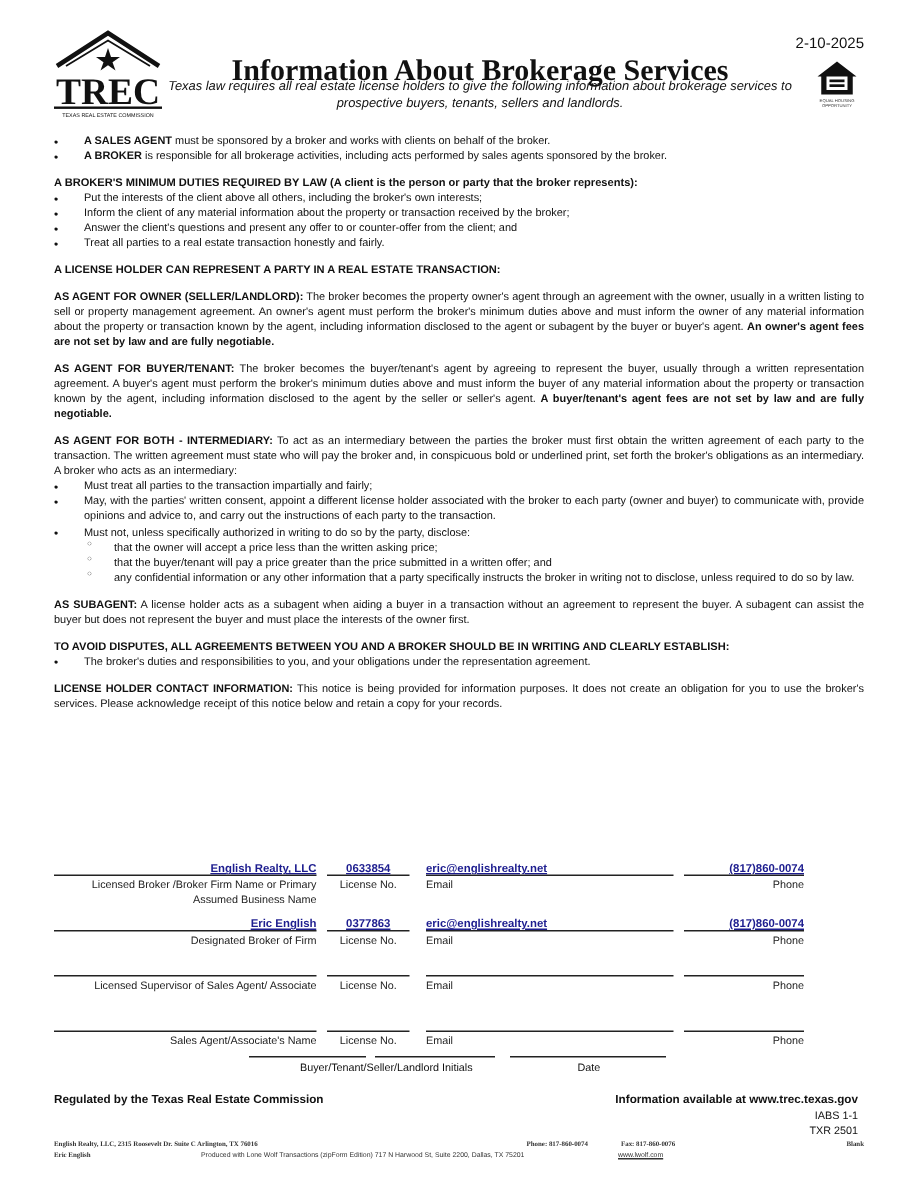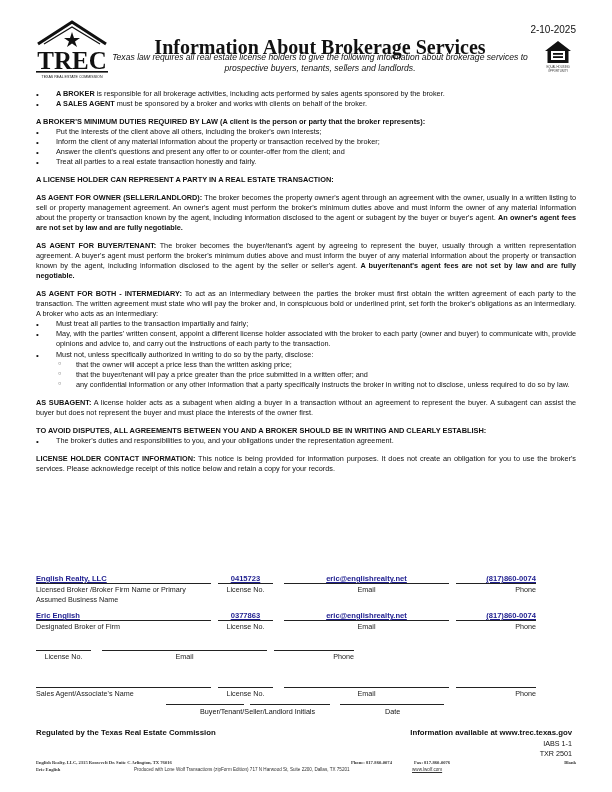--- a/index.html
+++ b/index.html
@@ -21,24 +21,24 @@
   ul.bul li { position: relative; padding-left: 20px; font-size: 7.3px; line-height: 1.38; text-align: justify; }
   ul.bul li::before { content: "\2022"; position: absolute; left: 0; top: 0; font-size: 8px; }
   ul.sub { list-style: none; margin-left: 20px; }
   ul.sub li { position: relative; padding-left: 20px; font-size: 7.3px; line-height: 1.38; text-align: justify; }
   ul.sub li::before { content: "\25CB"; position: absolute; left: 2px; top: 0; font-size: 5.5px; color: #555; }
   .gap { height: 8px; }
 
   .contacts { position: absolute; left: 36px; right: 36px; top: 574px; }
   .crow { display: flex; position: relative; height: 37px; }
   .crow.short { height: 30px; }
-  .cell { position: relative; }
+  .cell { position: relative; text-align: right; }
   .c1 { width: 175px; margin-right: 7px; }
   .c2 { width: 55px; margin-right: 11px; text-align: center; }
-  .c3 { width: 165px; margin-right: 7px; text-align: center; }
+  .c3 { width: 165px; margin-right: 7px; text-align: left; }
   .c4 { width: 80px; text-align: right; }
   .val { display: block; height: 10px; border-bottom: 0.8px solid #222; color: #1d1d8f; font-weight: bold; font-size: 7.6px; text-decoration: underline; line-height: 10px; white-space: nowrap; overflow: hidden; }
   .val.empty { text-decoration: none; }
   .lbl { display: block; font-size: 7.2px; line-height: 1.35; margin-top: 1px; color: #222; }
 
   .initials { position: absolute; top: 700px; left: 0; width: 612px; height: 20px; }
   .init-line { position: absolute; top: 4px; height: 0; border-top: 0.8px solid #222; }
   .init-lbl { position: absolute; top: 7px; font-size: 7.2px; }
 
   .reg { position: absolute; left: 36px; top: 728px; font-weight: bold; font-size: 7.8px; }
@@ -77,22 +77,22 @@
     <text x="15" y="31.5" text-anchor="middle" font-family="Liberation Sans, sans-serif" font-size="2.8" fill="#333">OPPORTUNITY</text>
   </svg>
 </div>
 
 <div class="title">Information About Brokerage Services</div>
 <div class="subtitle">Texas law requires all real estate license holders to give the following information about brokerage services to prospective buyers, tenants, sellers and landlords.</div>
 
 <div class="content">
 
   <ul class="bul">
+    <li><span class="b">A SALES AGENT</span><span> must be sponsored by a broker and works with clients on behalf of the broker.</span></li>
     <li><span class="b">A BROKER</span><span> is responsible for all brokerage activities, including acts performed by sales agents sponsored by the broker.</span></li>
-    <li><span class="b">A SALES AGENT</span><span> must be sponsored by a broker and works with clients on behalf of the broker.</span></li>
   </ul>
   <div class="gap"></div>
 
   <div class="h">A BROKER'S MINIMUM DUTIES REQUIRED BY LAW (A client is the person or party that the broker represents):</div>
   <ul class="bul">
     <li>Put the interests of the client above all others, including the broker's own interests;</li>
     <li>Inform the client of any material information about the property or transaction received by the broker;</li>
     <li>Answer the client's questions and present any offer to or counter-offer from the client; and</li>
     <li>Treat all parties to a real estate transaction honestly and fairly.</li>
   </ul>
@@ -142,21 +142,21 @@
   </div>
 </div>
 
 <div class="contacts">
   <div class="crow">
     <div class="cell c1">
         <span class="val">English Realty, LLC</span>
         <span class="lbl">Licensed Broker /Broker Firm Name or Primary Assumed Business Name</span>
       </div>
     <div class="cell c2">
-        <span class="val">0415723</span>
+        <span class="val">0633854</span>
         <span class="lbl">License No.</span>
       </div>
     <div class="cell c3">
         <span class="val">eric@englishrealty.net</span>
         <span class="lbl">Email</span>
       </div>
     <div class="cell c4">
         <span class="val">(817)860-0074</span>
         <span class="lbl">Phone</span>
       </div>
@@ -173,20 +173,24 @@
     <div class="cell c3">
         <span class="val">eric@englishrealty.net</span>
         <span class="lbl">Email</span>
       </div>
     <div class="cell c4">
         <span class="val">(817)860-0074</span>
         <span class="lbl">Phone</span>
       </div>
   </div>
   <div class="crow">
+    <div class="cell c1">
+        <span class="val empty"></span>
+        <span class="lbl">Licensed Supervisor of Sales Agent/ Associate</span>
+      </div>
     <div class="cell c2">
         <span class="val empty"></span>
         <span class="lbl">License No.</span>
       </div>
     <div class="cell c3">
         <span class="val empty"></span>
         <span class="lbl">Email</span>
       </div>
     <div class="cell c4">
         <span class="val empty"></span>

